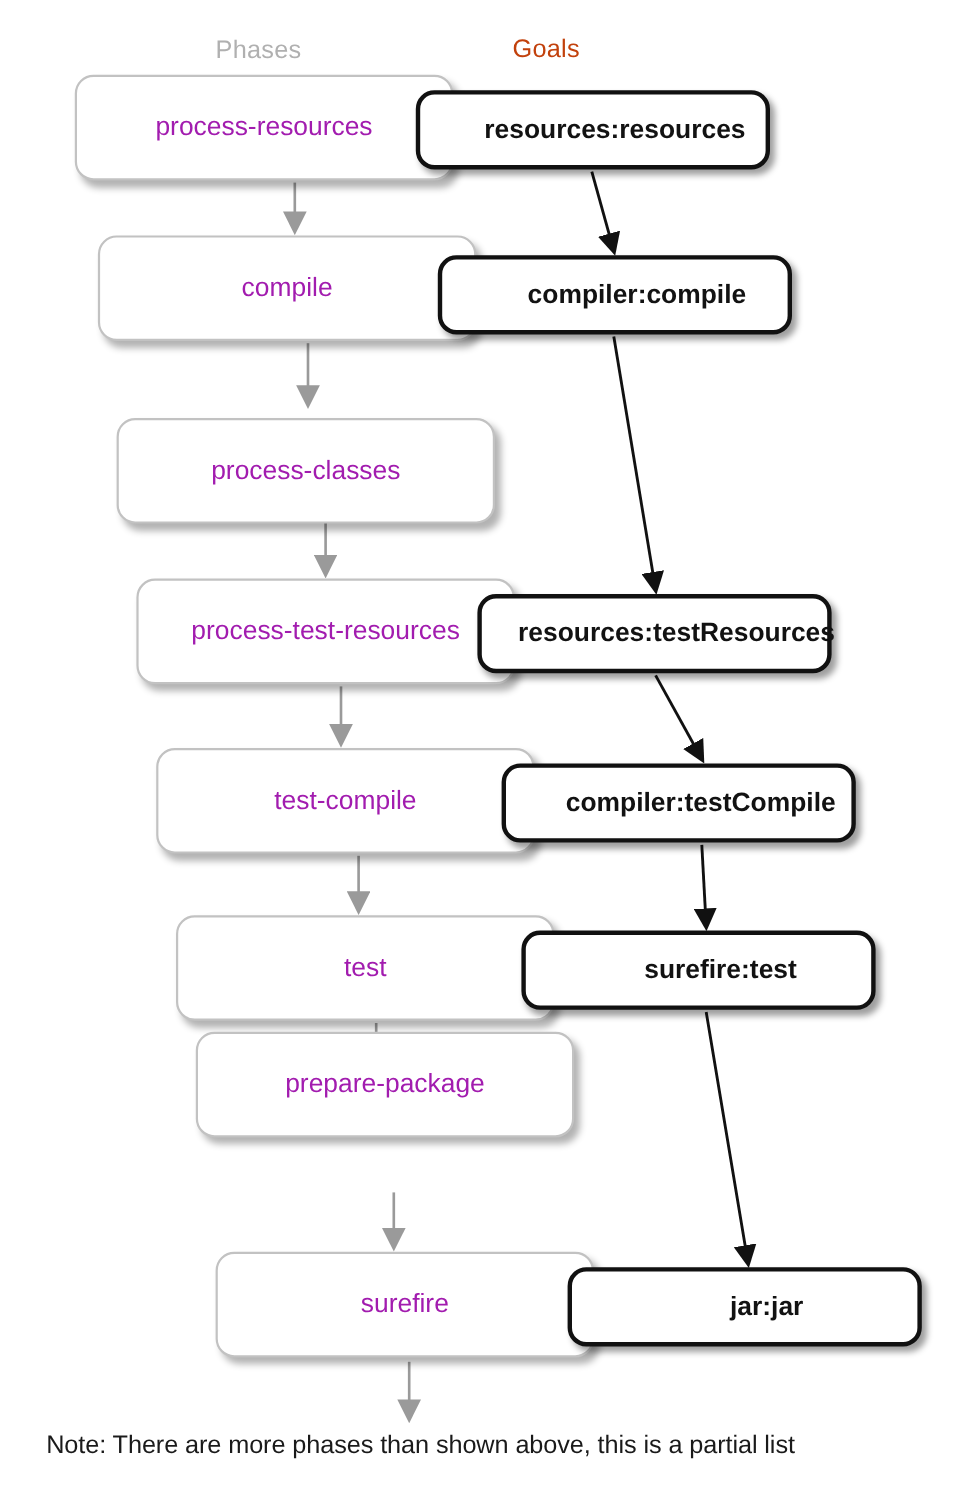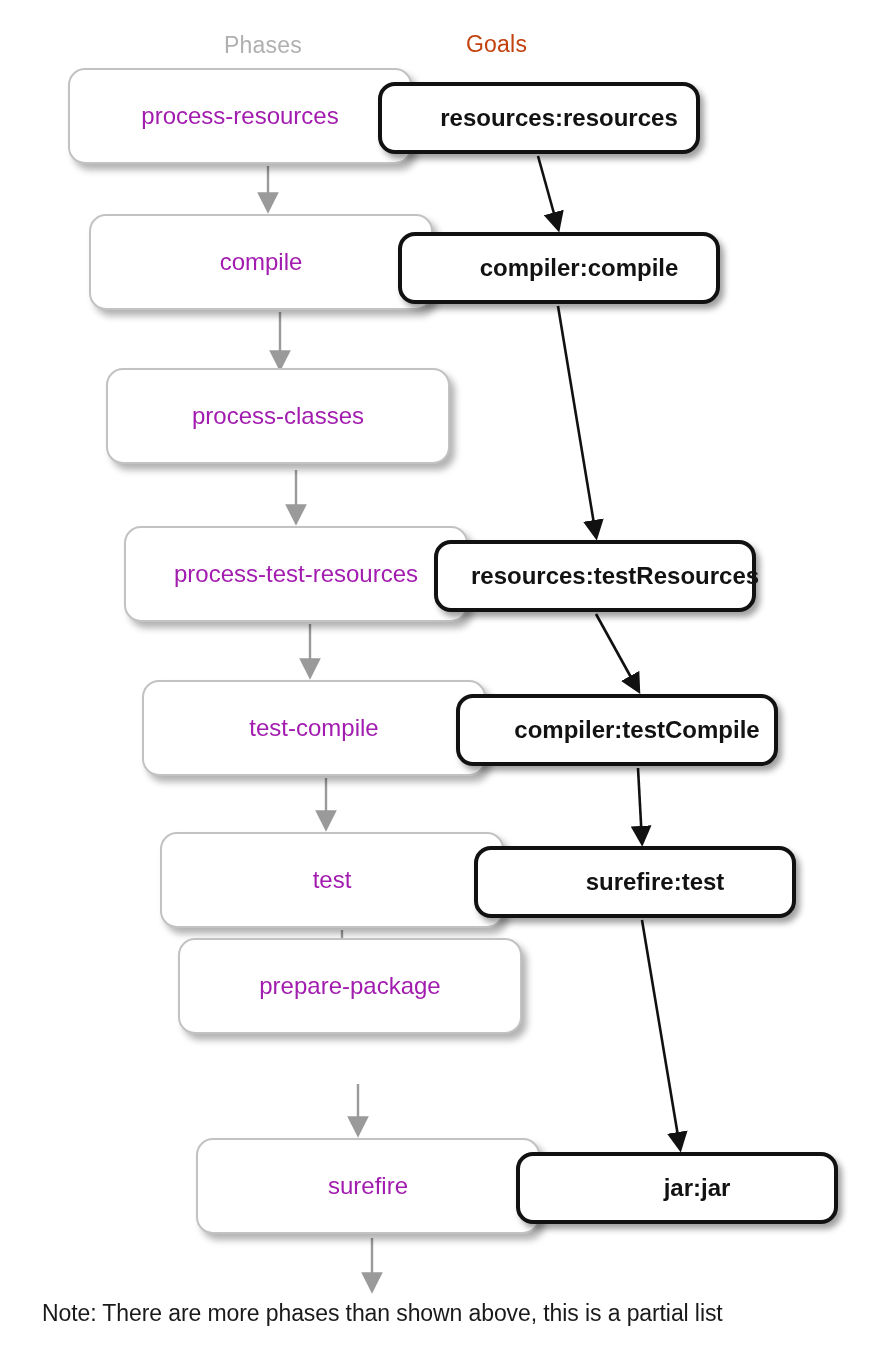--- a/index.html
+++ b/index.html
@@ -27,21 +27,20 @@
     position: absolute;
     font-size: 23px;
     font-weight: 400;
     letter-spacing: 0.2px;
     white-space: nowrap;
   }
   .col-header.phases {
     color: #b0b0b0;
     left: 196px;
     top: 32px;
-    margin-left: 28px;
   }
   .col-header.goals {
     color: #c2410c;
     left: 466px;
     top: 31px;
   }
 
   
   .node {
     position: absolute;
@@ -150,21 +149,21 @@
       </g>
   </svg>
 
   <div id="phase-nodes">
       <div class="node phase" style="left: 68px; top: 68px; width: 344px; height: 96px;">
         <span class="label">process-resources</span>
       </div>
       <div class="node phase" style="left: 89px; top: 214px; width: 344px; height: 96px;">
         <span class="label">compile</span>
       </div>
-      <div class="node phase" style="left: 106px; top: 368px; width: 344px; height: 96px;">
+      <div class="node phase" style="left: 106px; top: 380px; width: 344px; height: 96px;">
         <span class="label">process-classes</span>
       </div>
       <div class="node phase" style="left: 124px; top: 526px; width: 344px; height: 96px;">
         <span class="label">process-test-resources</span>
       </div>
       <div class="node phase" style="left: 142px; top: 680px; width: 344px; height: 96px;">
         <span class="label">test-compile</span>
       </div>
       <div class="node phase" style="left: 160px; top: 832px; width: 344px; height: 96px;">
         <span class="label">test</span>

